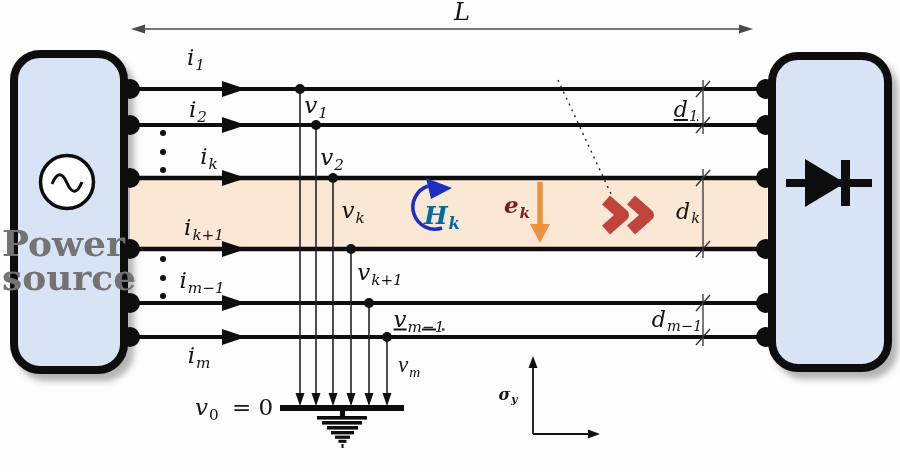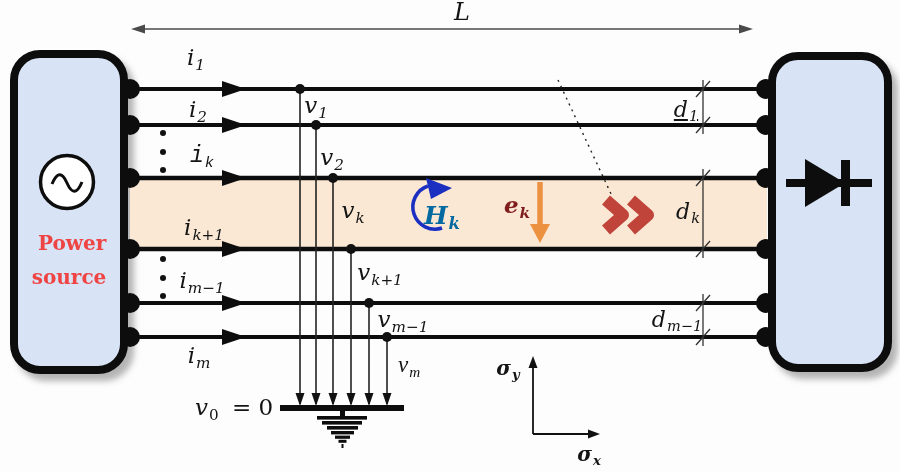--- a/index.html
+++ b/index.html
@@ -6,26 +6,26 @@
   #fig{position:relative;width:900px;height:472px;background:#fdfdfd;overflow:hidden;
        font-family:"DejaVu Serif",serif;}
   .box{position:absolute;box-sizing:border-box;background:#d8e4f6;border:8px solid #0d0d0d;
        border-radius:30px;box-shadow:6px 7px 6px rgba(90,90,90,.45);z-index:1;}
   #svgLayer{position:absolute;left:0;top:0;z-index:2;}
   .lbl{position:absolute;transform:translate(-50%,-50%);font-style:italic;font-size:23px;
        color:#141414;white-space:nowrap;line-height:1;z-index:3;}
   .lbl sub{font-size:.66em;line-height:0;vertical-align:-0.3em;margin-left:1px;}
   .rom{font-style:normal;}
   .box-label{position:absolute;transform:translate(-50%,-50%);font-style:normal;font-weight:bold;
-       font-size:20px;color:#ef4444;text-align:right;line-height:34px;z-index:3;white-space:nowrap;}
+       font-size:36px;color:#737373;text-align:left;line-height:34px;z-index:3;white-space:nowrap;}
   .channel-lbl{font-size:25px;color:#8e2a23;}
   .channel-lbl .rom{margin:0 2px;}
   .hk{color:#0369a1;font-weight:bold;font-size:25px;}
   .ek{color:#7f1d1d;font-weight:bold;font-size:23px;}
-  .sigma{font-weight:bold;font-size:20px;}
+  .sigma{font-weight:bold;font-size:16px;margin-top:27px;}
   .dim{font-size:22px;}
 </style>
 </head>
 <body>
 
 <div id="fig">
 
   <div class="box" style="left:10px;top:50px;width:118px;height:324px;"></div>
   <div class="box" style="left:768px;top:52px;width:124px;height:320px;"></div>
 
@@ -169,30 +169,30 @@
   <div class="lbl" style="left:462px;top:12px;font-size:24px;"><span>L</span></div>
 
   <div class="box-label" style="left:69px;top:260px;">
     <div>Power</div>
     <div>source</div>
   </div>
 
 
   <div class="lbl" style="left:196px;top:57px;"><span>i</span><sub>1</sub></div>
   <div class="lbl" style="left:198px;top:109px;"><span>i</span><sub>2</sub></div>
-  <div class="lbl" style="left:202px;top:156px;font-family:Liberation Mono, monospace;"><span>i</span><sub>k</sub></div>
+  <div class="lbl" style="left:209px;top:156px;"><span>i</span><sub>k</sub></div>
   <div class="lbl" style="left:204px;top:227px;"><span>i</span><sub>k+1</sub></div>
   <div class="lbl" style="left:202px;top:280px;"><span>i</span><sub>m−1</sub></div>
   <div class="lbl" style="left:199px;top:355px;"><span>i</span><sub>m</sub></div>
 
   <div class="lbl" style="left:316px;top:105px;"><span>v</span><sub>1</sub></div>
   <div class="lbl" style="left:332px;top:157px;"><span>v</span><sub>2</sub></div>
   <div class="lbl" style="left:353px;top:210px;"><span>v</span><sub>k</sub></div>
   <div class="lbl" style="left:380px;top:272px;"><span>v</span><sub>k+1</sub></div>
-  <div class="lbl" style="left:403px;top:319px;"><span>v</span><sub>m−1</sub></div>
+  <div class="lbl" style="left:419px;top:319px;text-decoration:underline;"><span>v</span><sub>m−1</sub></div>
   <div class="lbl" style="left:409px;top:364px;font-family:Liberation Serif, serif;"><span>v</span><sub>m</sub></div>
 
   <div class="lbl" style="left:234px;top:407px;">
     <span>v</span><sub class="rom">0</sub>
     <span class="rom" style="margin-left:6px;">= 0</span>
   </div>
 
   <div class="lbl dim" style="left:686px;top:110px;text-decoration:underline;"><span>d</span><sub>1</sub></div>
   <div class="lbl dim" style="left:688px;top:212px;"><span>d</span><sub>k</sub></div>
   <div class="lbl dim" style="left:677px;top:320px;"><span>d</span><sub>m−1</sub></div>

